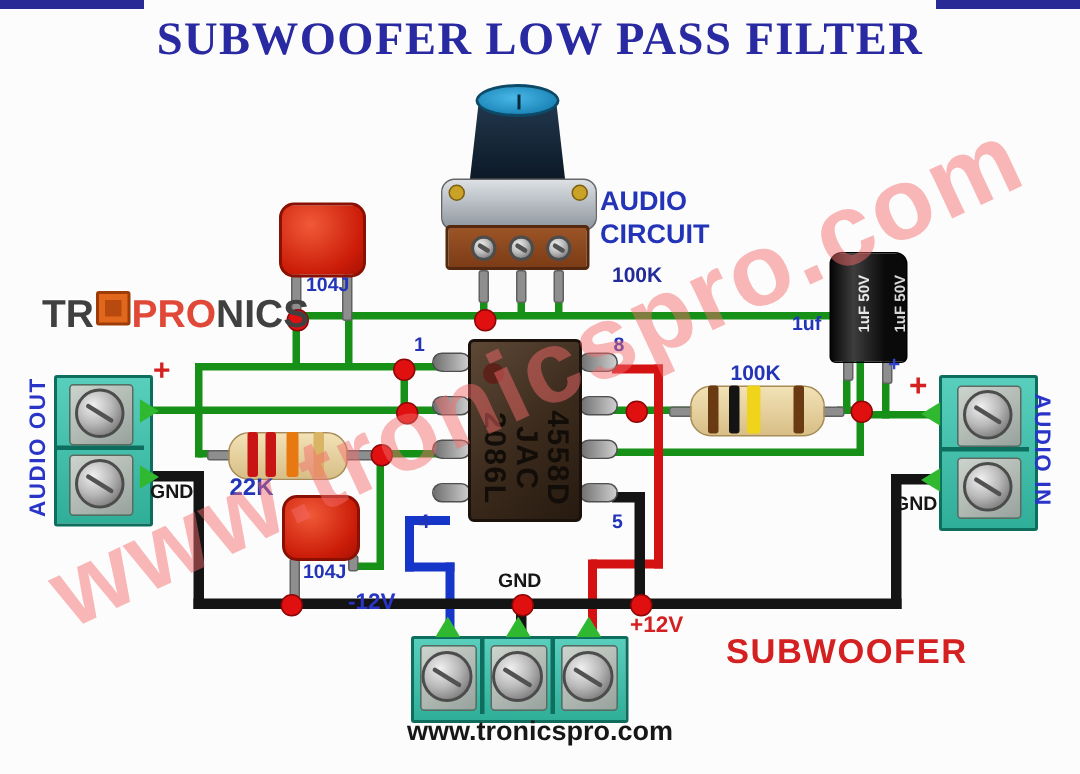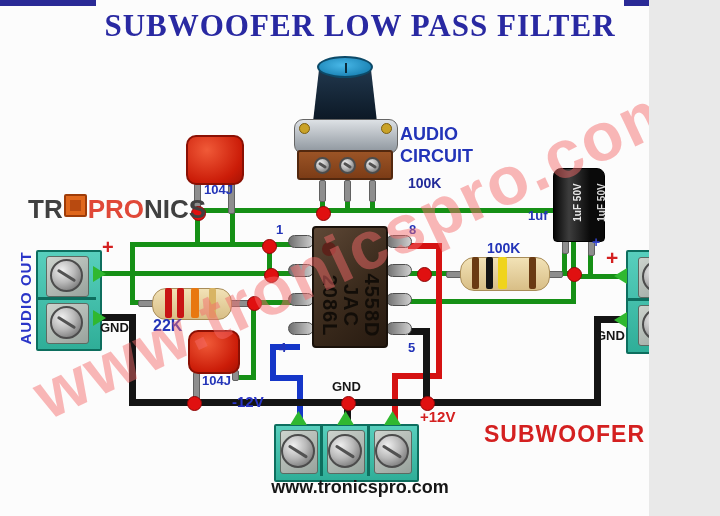--- a/index.html
+++ b/index.html
@@ -1,16 +1,16 @@
 <!DOCTYPE html>
 <html><head>
 <meta charset="utf-8">
 <style>
   html,body{margin:0;padding:0;background:#e9e9e9;}
-  #canvas{position:relative;width:649px;height:516px;background:#fcfcfc;overflow:hidden;
+  #canvas{position:relative;width:720px;height:516px;background:#fcfcfc;overflow:hidden;
           font-family:"Liberation Sans",sans-serif;}
   .abs{position:absolute;}
   .wire{position:absolute;z-index:2;}
   .g{background:#169016;}
   .r{background:#d51212;}
   .b{background:#1536c8;}
   .k{background:#141414;}
   .lead{position:absolute;background:#8e8e8e;border:1px solid #616161;z-index:2;border-radius:2px;}
   .dot{position:absolute;width:13px;height:13px;border-radius:50%;background:#e01010;border:1px solid #8d0606;z-index:5;}
   .lbl{position:absolute;font-weight:bold;z-index:7;white-space:nowrap;}

